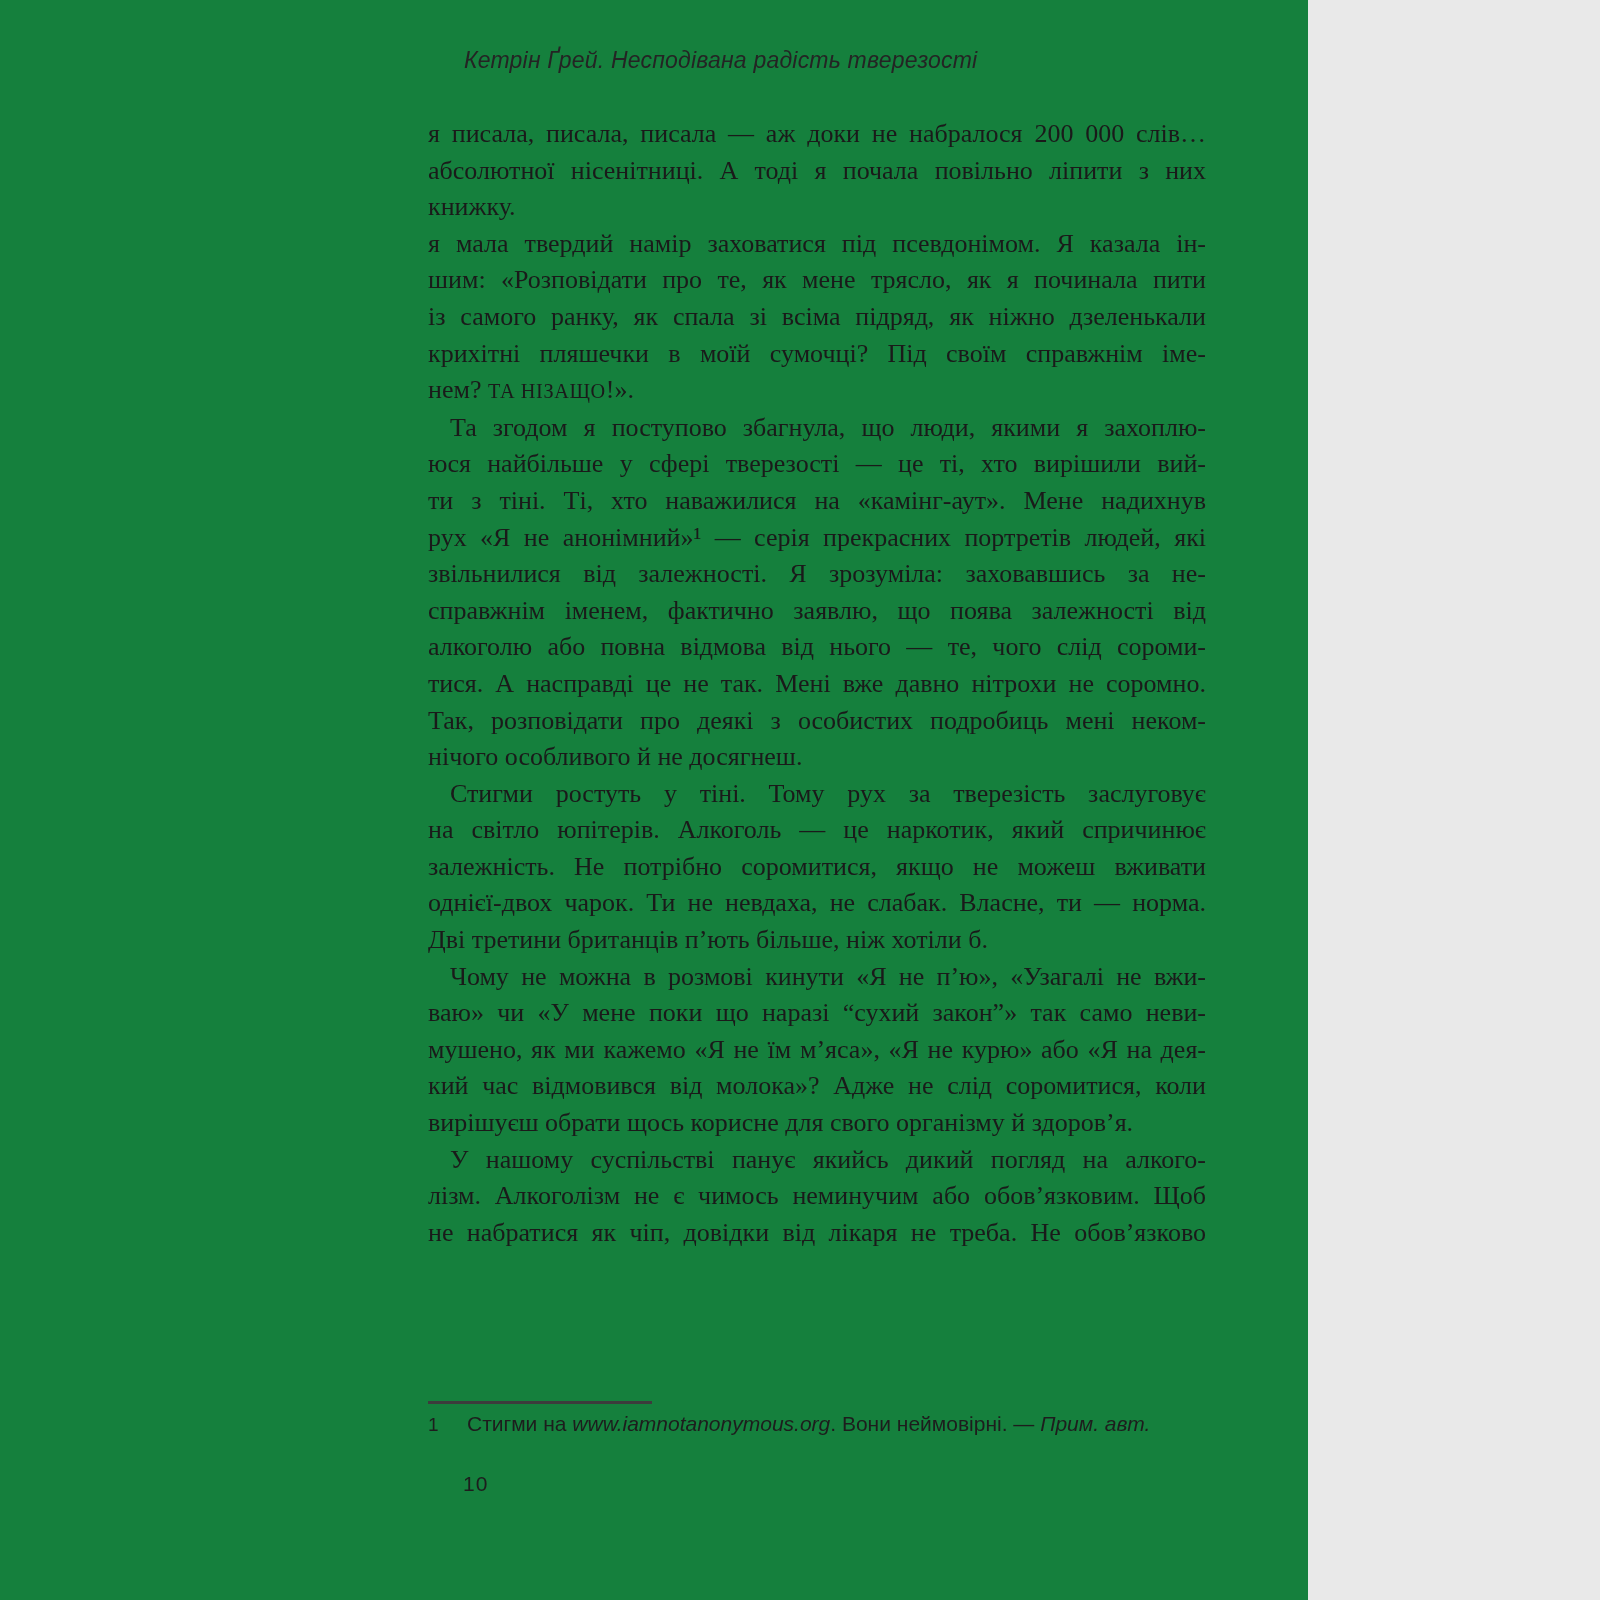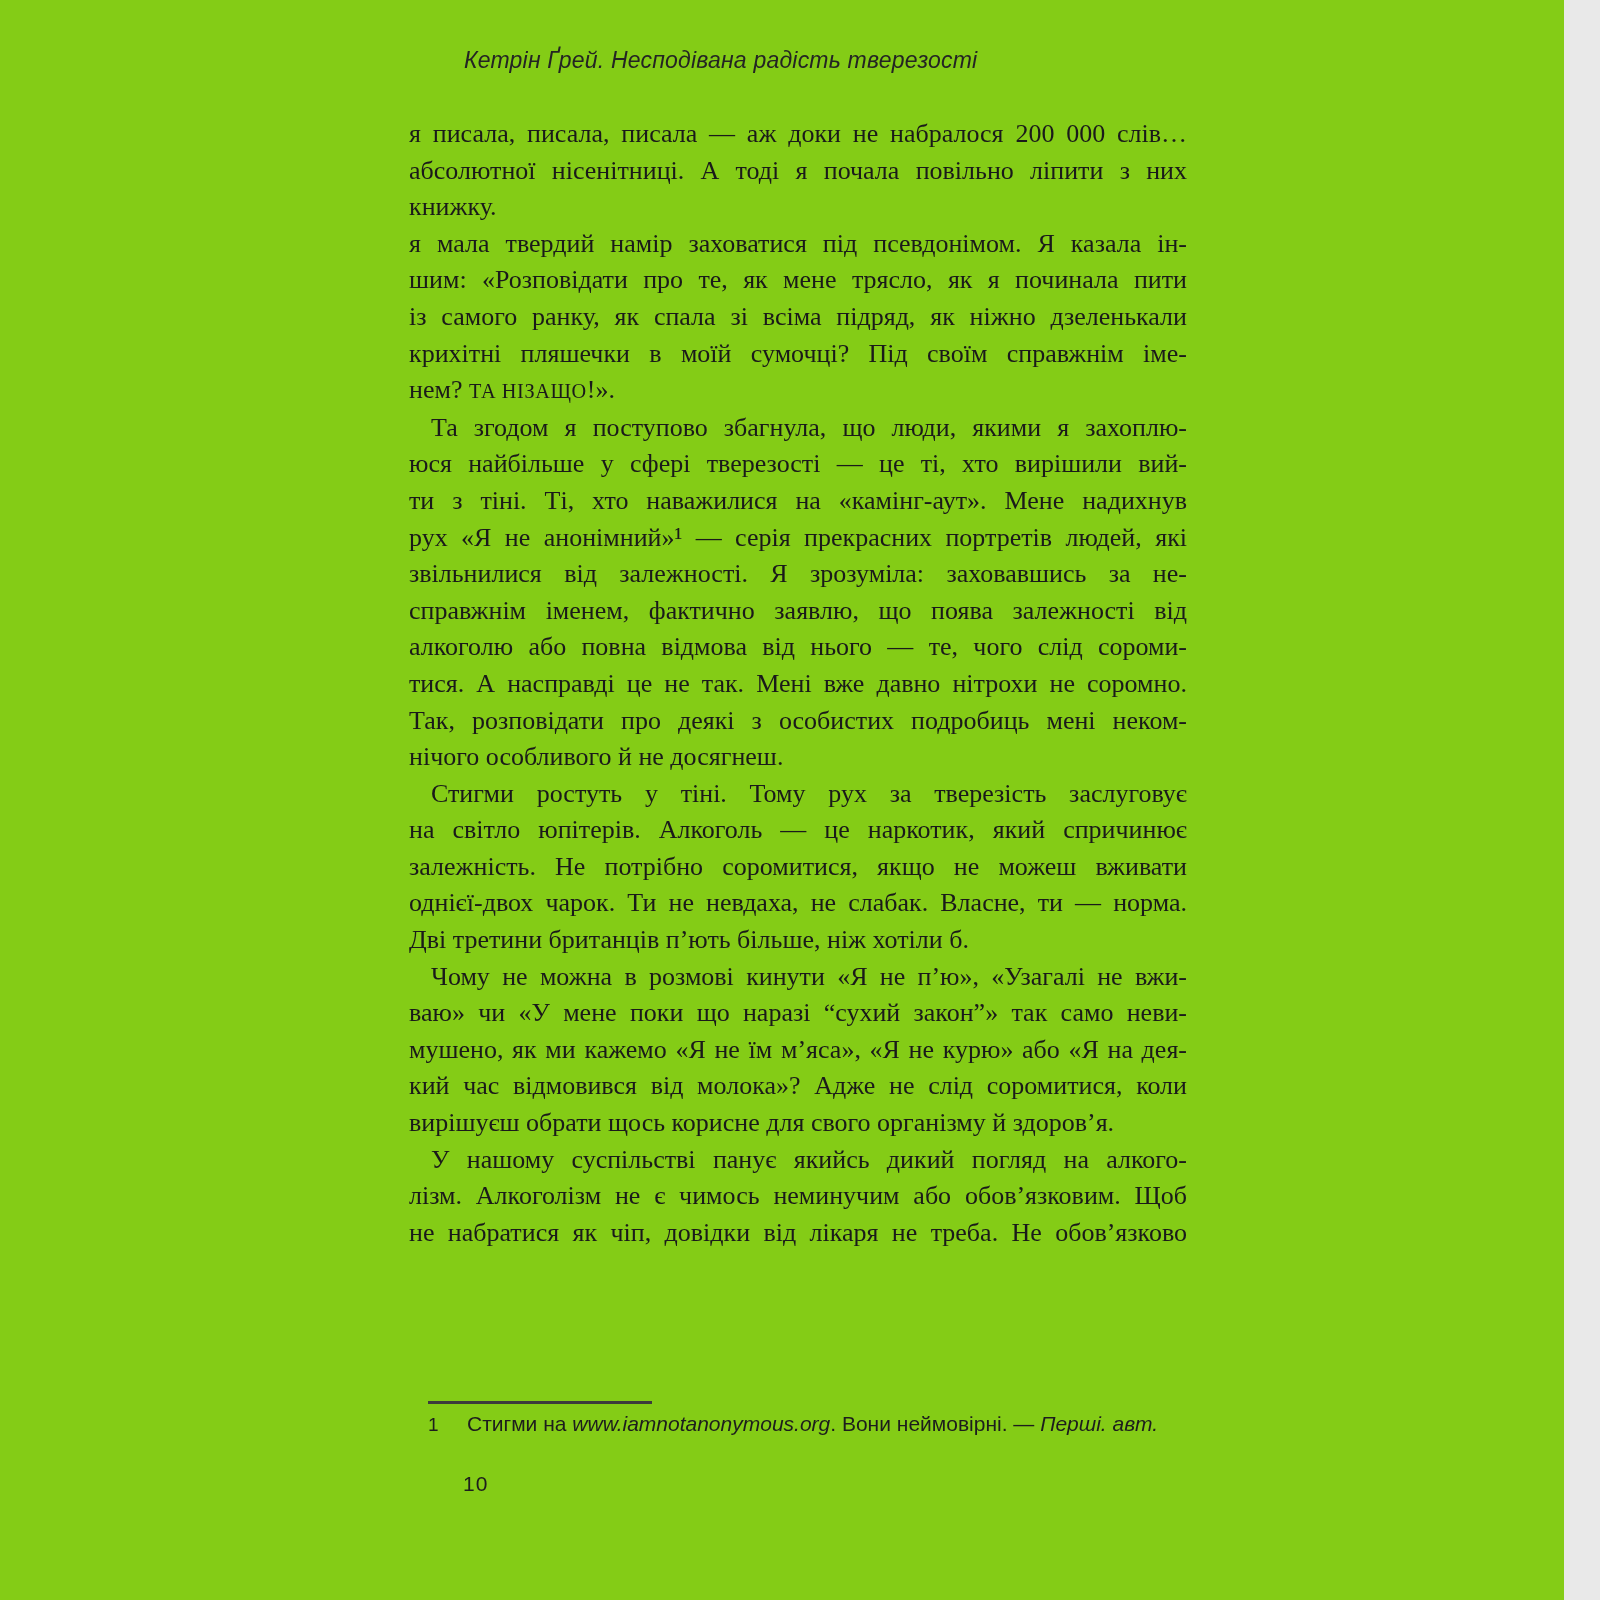--- a/index.html
+++ b/index.html
@@ -1,35 +1,35 @@
 <!DOCTYPE html>
 <html lang="uk"><head>
 <meta charset="utf-8">
 <style>
   html, body { margin: 0; padding: 0; background: #e9e9e9; }
   .page {
     position: relative;
-    width: 1564px;
+    width: 1308px;
     height: 1600px;
-    background: #84cc16;
+    background: #15803d;
     overflow: hidden;
   }
   .running-header {
     position: absolute;
     left: 464px;
     top: 47px;
     font-family: "Liberation Sans", sans-serif;
     font-style: italic;
     font-size: 23px;
     letter-spacing: 0.2px;
     color: #242424;
   }
   .text-block {
     position: absolute;
-    left: 409px;
+    left: 428px;
     top: 116px;
     width: 778px;
     font-family: "Liberation Serif", "DejaVu Serif", serif;
     font-size: 26px;
     line-height: 36.6px;
     color: #1a1a1a;
   }
   .line {
     text-align: justify;
     text-align-last: justify;
@@ -116,18 +116,18 @@
     <div class="line end">вирішуєш обрати щось корисне для свого організму й здоров’я.</div>
 
     <div class="line indent">У нашому суспільстві панує якийсь дикий погляд на алкого-</div>
     <div class="line">лізм. Алкоголізм не є чимось неминучим або обов’язковим. Щоб</div>
     <div class="line">не набратися як чіп, довідки від лікаря не треба. Не обов’язково</div>
   </div>
 
   <div class="footnote-rule"></div>
 
   <div class="footnote">
-    <span class="fn-marker">1</span><span>Стигми на </span><span class="fn-italic">www.iamnotanonymous.org</span><span>. Вони неймовірні. — </span><span class="fn-italic">Перші. авт.</span>
+    <span class="fn-marker">1</span><span>Стигми на </span><span class="fn-italic">www.iamnotanonymous.org</span><span>. Вони неймовірні. — </span><span class="fn-italic">Прим. авт.</span>
   </div>
 
   <div class="page-number">10</div>
 
 </div>
 
 </body></html>

